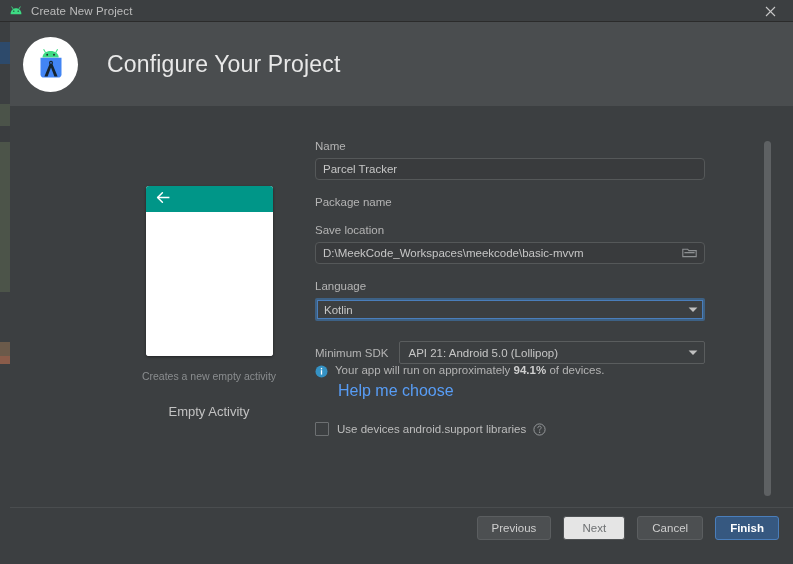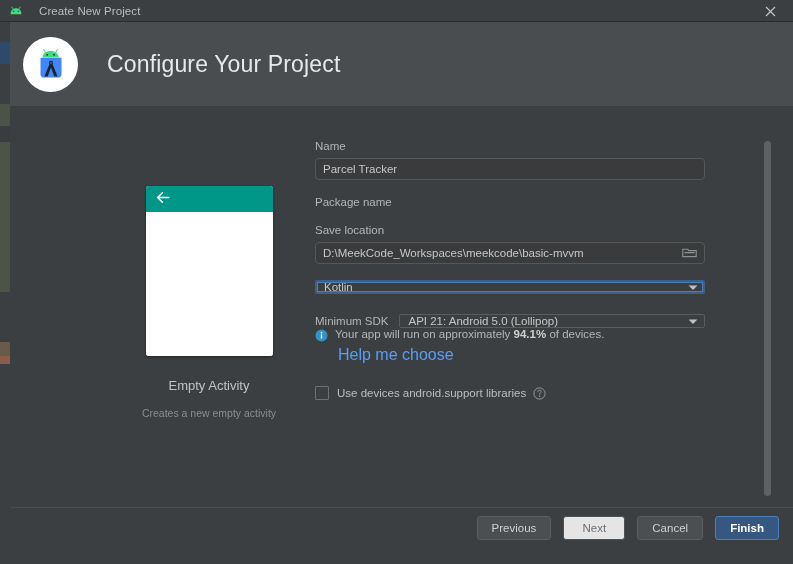--- a/index.html
+++ b/index.html
@@ -40,21 +40,21 @@
     display: flex;
     align-items: center;
     box-sizing: border-box;
   }
   #titlebar .tb-icon {
     margin-left: 9px;
     width: 14px; height: 14px;
     display: flex; align-items: center; justify-content: center;
   }
   #titlebar .tb-title {
-    margin-left: 16px;
+    margin-left: 8px;
     font-size: 11.5px;
     color: #bcbcbc;
     letter-spacing: .1px;
     text-align: center;
   }
   #close-btn {
     position: absolute;
     right: 0; top: 0;
     width: 45px; height: 22px;
     display: flex; align-items: center; justify-content: center;
@@ -159,21 +159,21 @@
     box-sizing: border-box;
     padding: 0 7px;
     font-size: 11.5px;
     color: #c6c6c6;
     position: relative;
   }
   .text-input .val { flex: 1 1 auto; white-space: nowrap; overflow: hidden; }
   .browse-icon { flex: 0 0 auto; margin-left: 4px; display:flex; }
 
   .combo {
-    height: 14px;
+    height: 23px;
     background: #3c3f41;
     border: 1px solid #5a5d5e;
     border-radius: 2px;
     display: flex;
     align-items: center;
     box-sizing: border-box;
     padding: 0 6px 0 8px;
     font-size: 11.5px;
     color: #c6c6c6;
   }
@@ -348,22 +348,22 @@
       <div id="preview-appbar">
         <span id="preview-back-icon">
           <svg width="15" height="13" viewBox="0 0 15 13">
             <line x1="1.6" y1="6.5" x2="13.4" y2="6.5" stroke="#ffffff" stroke-width="1.5"></line>
             <polyline points="6.4,1.8 1.6,6.5 6.4,11.2" fill="none" stroke="#ffffff" stroke-width="1.5" stroke-linecap="round" stroke-linejoin="round"></polyline>
           </svg>
         </span>
       </div>
       <div id="preview-canvas"></div>
     </div>
+    <div id="preview-desc">Creates a new empty activity</div>
     <div id="preview-name">Empty Activity</div>
-    <div id="preview-desc">Creates a new empty activity</div>
   </div>
 
   <div id="form-col">
 
     <div class="field-group">
       <div class="field-label">Name</div>
       <div class="text-input">
         <span class="val">Parcel Tracker</span>
       </div>
     </div>
@@ -379,20 +379,21 @@
         <span class="browse-icon">
           <svg width="15" height="12" viewBox="0 0 15 12">
             <path d="M0.8 2.2 L5.6 2.2 L6.9 3.6 L14.2 3.6 L14.2 9.6 L0.8 9.6 Z" fill="none" stroke="#8d9092" stroke-width="1.1"></path>
             <rect x="2.4" y="5.0" width="10.2" height="1.3" fill="#8d9092"></rect>
           </svg>
         </span>
       </div>
     </div>
 
     <div class="field-group">
+      <div class="field-label">Language</div>
       <div class="combo focused">
         <span class="val">Kotlin</span>
         <span class="caret">
           <svg width="10" height="7" viewBox="0 0 10 7">
             <polygon points="0.6,1.4 9.4,1.4 5,6.1" fill="#c0c0c0"></polygon>
           </svg>
         </span>
       </div>
     </div>
 

